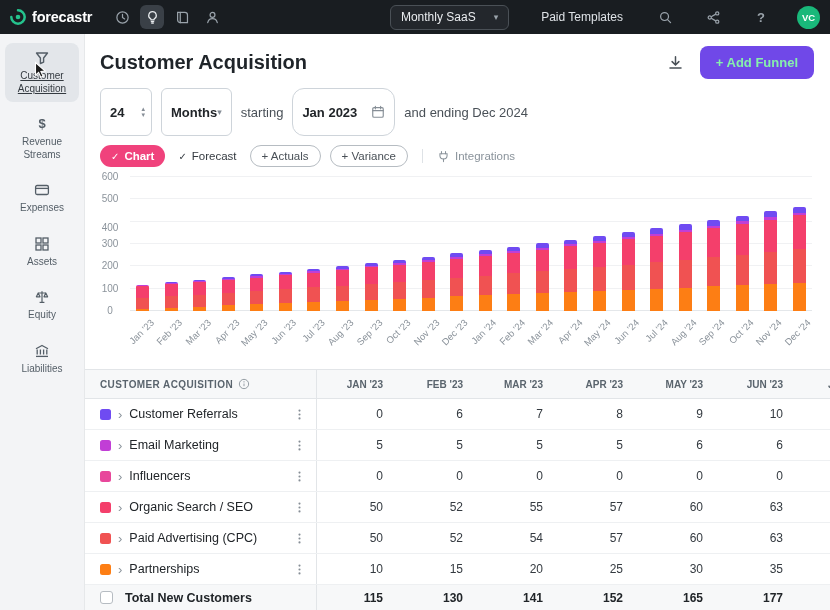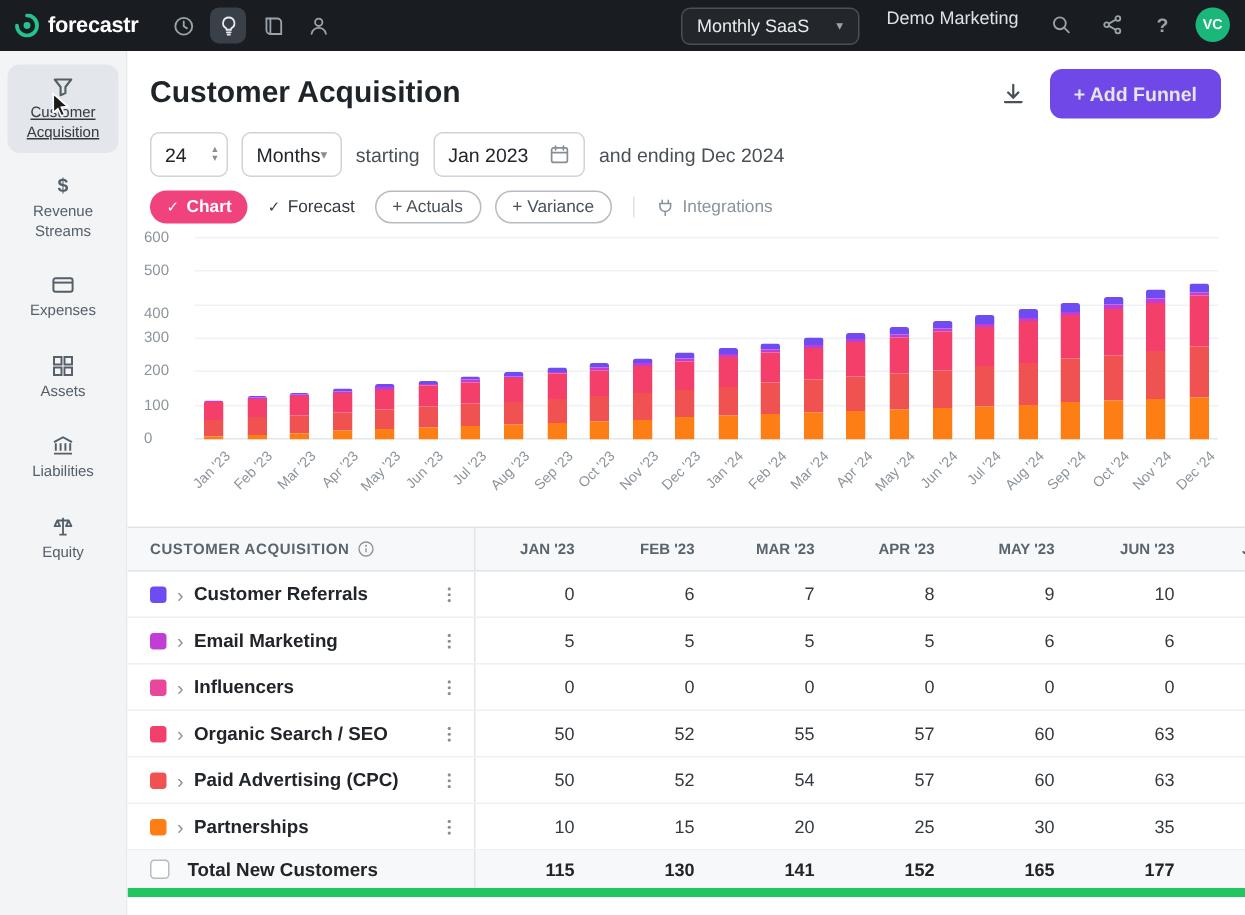--- a/index.html
+++ b/index.html
@@ -9,21 +9,21 @@
 
   
   .topbar { height:34px; background:#191d21; display:flex; align-items:center; padding:0 10px; flex:0 0 34px; }
   .logo { display:flex; align-items:center; gap:6px; margin-right:18px; }
   .logo-text { color:#fff; font-size:14.5px; font-weight:700; letter-spacing:-0.2px; }
   .tb-icons { display:flex; align-items:center; gap:6px; }
   .tb-btn { width:24px; height:24px; display:flex; align-items:center; justify-content:center;
     border-radius:6px; color:#9aa3ab; cursor:pointer; }
   .tb-btn.active { background:#3a4047; color:#e9ecef; }
   .tb-btn svg { width:15px; height:15px; }
-  .tb-right { margin-left:auto; display:flex; align-items:flex-start; gap:10px;padding-left:24px; }
+  .tb-right { margin-left:auto; display:flex; align-items:center; gap:24px;padding-left:24px; }
   .model-select { display:flex; align-items:center; gap:18px; height:25px; padding:0 10px;
     background:#23272c; border:1px solid #4a5056; border-radius:6px; color:#e9ecef; font-size:12px; cursor:pointer; }
   .demo-label { font-size:12px; color:#dee2e6; margin:0 6px 0 8px; }
   .qmark { font-size:13px; font-weight:700; }
   .avatar { width:23px; height:23px; border-radius:50%; background:#19b87a; color:#fff;
     font-size:9.5px; font-weight:700; display:flex; align-items:center; justify-content:center; }
 
   
   .body-row { flex:1; display:flex; min-height:0; }
   .sidebar { width:85px; flex:0 0 85px; background:#f3f4f6; border-right:1px solid #e6e8ea;
@@ -37,52 +37,52 @@
 
   .main { flex:1; display:flex; flex-direction:column; min-width:0; background:#fff; }
 
   
   .page-header { display:flex; align-items:center; padding:12px 16px 4px 15px; }
   .page-title { font-size:20px; font-weight:700; color:#1f2429; }
   .hdr-actions { margin-left:auto; display:flex; align-items:center; gap:16px; }
   .dl-btn { color:#495057; cursor:pointer; display:flex; }
   .dl-btn svg { width:17px; height:17px; }
   .add-funnel { height:33px; padding:0 16px; border:none; border-radius:8px; background:#7048e8;
-    color:#e5e5e5; font-size:13px; font-weight:600; font-family:inherit; cursor:pointer; }
+    color:#86efac; font-size:13px; font-weight:600; font-family:inherit; cursor:pointer; }
 
   
   .controls { display:flex; align-items:center; gap:9px; padding:5px 16px 3px 15px; font-size:13px; color:#495057; }
-  .input { display:flex; align-items:center; height:30px; border:1px solid #ced4da; border-radius:6px;
-    background:#fff; padding:0 9px; font-size:13px; color:#212529; cursor:pointer; }
+  .input { display:flex; align-items:center; height:48px; border:1px solid #ced4da; border-radius:6px;
+    background:#fff; padding:0 9px; font-size:13px; color:#212529; cursor:pointer;font-weight:bold; }
   .stepper { width:52px; justify-content:space-between; padding-right:6px; }
   .spin { display:flex; flex-direction:column; align-items:center; color:#868e96; }
   .spin i { font-style:normal; font-size:7px; line-height:6px; }
   .select { }
   .chev { font-style:normal; font-size:9px; color:#868e96; }
-  .date-input { gap:14px; color:#212529; }
+  .date-input { gap:14px; color:#212529;border-radius:12px; }
   .cal-ico svg { width:14px; height:14px; color:#868e96; display:block; }
 
   
   .toggles { display:flex; align-items:center; gap:9px; padding:6px 16px 6px 15px; }
   .pill { display:flex; align-items:center; gap:5px; height:22px; padding:0 11px; border-radius:12px;
     font-size:11.5px; cursor:pointer; }
   .pill.on { background:#f0427c; color:#fff; font-weight:600; }
   .chk { font-size:10px; }
   .plain-toggle { display:flex; align-items:center; gap:5px; font-size:11.5px; color:#343a40; padding:0 4px; cursor:pointer; }
   .pill.outline { border:1px solid #b6bcc2; color:#495057; }
   .vdiv { width:1px; height:14px; background:#dee2e6; margin:0 5px; }
   .integrations { display:flex; align-items:center; gap:5px; font-size:11.5px; color:#8a939b; cursor:pointer; }
   .integrations svg { width:13px; height:13px; }
 
   
   .chart-wrap { padding:4px 18px 0 15px; }
   .chart-plot { position:relative; height:134px; margin-left:30px; }
   .gridline { position:absolute; left:0; right:0; height:1px; background:#f0f1f3; }
   .gridline.zero { background:#e4e7ea; }
-  .ytick { position:absolute; left:-34px; width:28px; text-align:left; font-size:10px; color:#8b939b; }
+  .ytick { position:absolute; left:-34px; width:28px; text-align:center; font-size:10px; color:#8b939b; }
   .bars { position:absolute; left:6px; right:6px; top:0; bottom:0; display:flex;
     justify-content:space-between; align-items:flex-end; }
   .bcol { width:13px; position:relative; height:100%; }
   .stack { position:absolute; bottom:0; left:0; right:0; display:flex; flex-direction:column-reverse;
     border-radius:2px 2px 0 0; overflow:hidden; }
   .xlab { position:absolute; top:140px; right:1px; transform:rotate(-45deg); transform-origin:top right;
     font-size:9.5px; color:#8b939b; white-space:nowrap; }
   .xlab-space { height:50px; }
 
   
@@ -90,21 +90,21 @@
   .trow { display:grid; grid-template-columns:232px repeat(7,80px); align-items:center;
     border-bottom:1px solid #eef0f2; height:31px; }
   .trow.head { background:#f7f8f9; height:29px; border-bottom:1px solid #e2e5e8; }
   .trow.total { background:#f7f8f9; border-bottom:6px solid #22c55e; }
   .namecell { display:flex; align-items:center; gap:7px; padding-left:15px; height:100%;
     border-right:1px solid #e2e5e8; }
   .head .namecell { font-size:10px; font-weight:700; letter-spacing:0.4px; color:#5a646d; gap:5px; }
   .info-ico svg { width:12px; height:12px; color:#8a939b; display:block; }
   .sq { width:11px; height:11px; border-radius:2.5px; flex:0 0 11px; }
   .rchev { color:#8a939b; font-size:13px; line-height:1; cursor:pointer; }
-  .rname { font-size:12.5px; color:#212529;font-weight:bold; }
+  .rname { font-size:12.5px; color:#212529; }
   .kebab { margin-left:auto; padding-right:10px; color:#868e96; cursor:pointer; display:flex; }
   .kebab svg { width:13px; height:13px; }
   .vcell { text-align:right; padding-right:14px; font-size:12px; color:#343a40; }
   .head .vcell { font-size:10px; font-weight:600; color:#5a646d; }
   .total .rname { font-weight:700; }
   .total .vcell { font-weight:700; color:#212529; }
   .checkbox { width:13px; height:13px; border:1.5px solid #b6bcc2; border-radius:3px; flex:0 0 13px;
     background:#fff; cursor:pointer; }
   .total .namecell { gap:12px; }
 
@@ -149,21 +149,21 @@
             <circle cx="8" cy="5.2" r="2.6"></circle>
             <path d="M2.9 13.4c.6-2.5 2.7-4.2 5.1-4.2s4.5 1.7 5.1 4.2"></path>
           </svg>
       </div>
     </div>
     <div class="tb-right">
       <div class="model-select">
         <span>Monthly SaaS</span>
         <i class="chev" style="color:#9aa3ab">▾</i>
       </div>
-      <span class="demo-label">Demo Marketing</span>
+      <span class="demo-label">Paid Templates</span>
       <div class="tb-btn">
         <svg viewBox="0 0 16 16" fill="none" stroke="currentColor" stroke-width="1.3" stroke-linecap="round">
             <circle cx="7" cy="7" r="4.2"></circle>
             <path d="M10.2 10.2 13.4 13.4"></path>
           </svg>
       </div>
       <div class="tb-btn">
         <svg viewBox="0 0 16 16" fill="none" stroke="currentColor" stroke-width="1.3">
             <circle cx="12" cy="3.6" r="1.7"></circle>
             <circle cx="4" cy="8" r="1.7"></circle>
@@ -210,37 +210,37 @@
               <rect x="2" y="2" width="5" height="5"></rect>
               <rect x="9" y="2" width="5" height="5"></rect>
               <rect x="2" y="9" width="5" height="5"></rect>
               <rect x="9" y="9" width="5" height="5"></rect>
             </svg>
           </span>
           <span class="sb-lab">Assets</span>
         </div>
         <div class="sb-item">
           <span class="sb-ico">
+            <svg viewBox="0 0 16 16" fill="none" stroke="currentColor" stroke-width="1.2" stroke-linejoin="round">
+              <path d="M8 2.2v11M4.2 4h7.6"></path>
+              <path d="M4.2 4 2.4 7.8h3.6zM11.8 4 10 7.8h3.6z"></path>
+              <path d="M5.6 13.4h4.8"></path>
+            </svg>
+          </span>
+          <span class="sb-lab">Equity</span>
+        </div>
+        <div class="sb-item">
+          <span class="sb-ico">
             <svg viewBox="0 0 16 16" fill="none" stroke="currentColor" stroke-width="1.3" stroke-linejoin="round">
               <path d="M2 5.8 8 2.5l6 3.3"></path>
               <path d="M3.2 6.5v5M6.4 6.5v5M9.6 6.5v5M12.8 6.5v5"></path>
               <path d="M2 13.4h12"></path>
             </svg>
           </span>
           <span class="sb-lab">Liabilities</span>
-        </div>
-        <div class="sb-item">
-          <span class="sb-ico">
-            <svg viewBox="0 0 16 16" fill="none" stroke="currentColor" stroke-width="1.2" stroke-linejoin="round">
-              <path d="M8 2.2v11M4.2 4h7.6"></path>
-              <path d="M4.2 4 2.4 7.8h3.6zM11.8 4 10 7.8h3.6z"></path>
-              <path d="M5.6 13.4h4.8"></path>
-            </svg>
-          </span>
-          <span class="sb-lab">Equity</span>
         </div>
       </nav>
 
     <main class="main">
       <div class="page-header">
         <h1 class="page-title">Customer Acquisition</h1>
         <div class="hdr-actions">
           <span class="dl-btn">
             <svg viewBox="0 0 16 16" fill="none" stroke="currentColor" stroke-width="1.4" stroke-linecap="round">
                 <path d="M8 2.5v7.6M4.8 7.2 8 10.4l3.2-3.2"></path>

